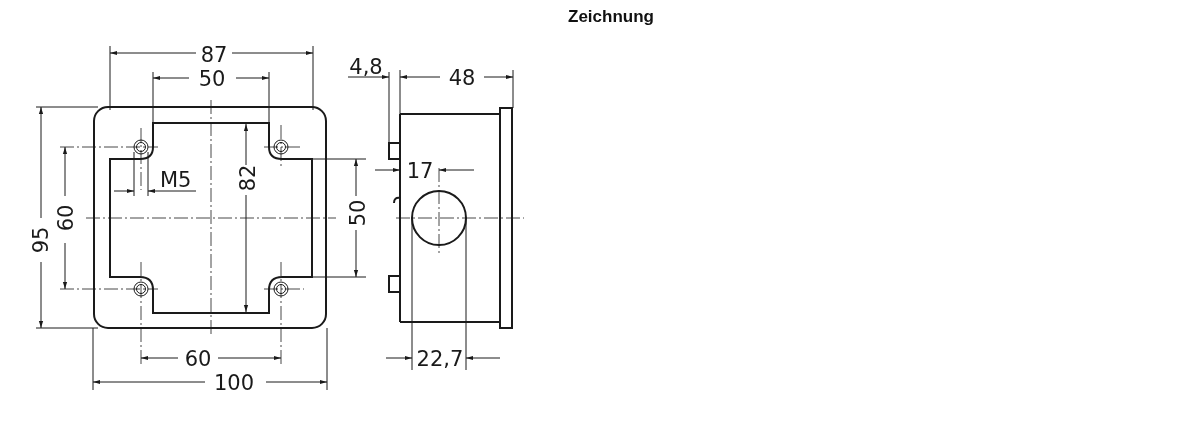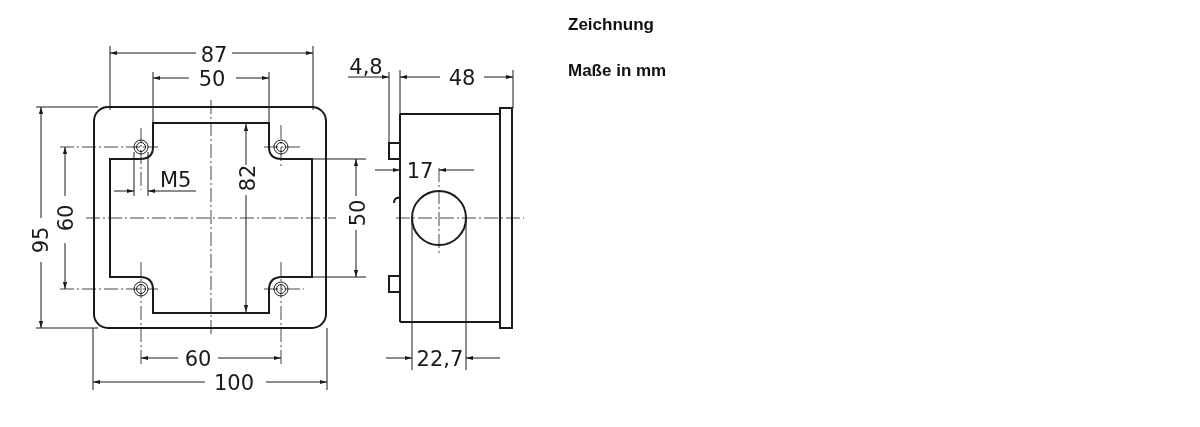--- a/index.html
+++ b/index.html
@@ -3,21 +3,21 @@
 <meta charset="utf-8">
 <style>
   html, body { margin: 0; padding: 0; background: #ffffff; }
   body { width: 1200px; height: 427px; position: relative; overflow: hidden; font-family: "DejaVu Sans", sans-serif; }
   #drawing { position: absolute; left: 0; top: 0; }
   .ln { stroke: #1a1a1a; fill: none; stroke-width: 2; }
   .thin { stroke: #1a1a1a; fill: none; stroke-width: 1; }
   .cl { stroke: #1a1a1a; fill: none; stroke-width: 0.8; stroke-dasharray: 14 3 2 3; }
   .dimtxt { font-family: "DejaVu Sans", sans-serif; font-size: 21px; fill: #1a1a1a; }
   .arrow { fill: #1a1a1a; }
-  .info { position: absolute; left: 568px; top: 12px; font-family: "Liberation Sans", sans-serif; font-weight: bold; font-size: 17px; color: #111; line-height: 26px; }
+  .info { position: absolute; left: 568px; top: 4px; font-family: "Liberation Sans", sans-serif; font-weight: bold; font-size: 17px; color: #111; line-height: 26px; }
   .info div { white-space: nowrap; }
   .gap { height: 20px; }
 </style>
 </head>
 <body>
 
 <svg id="drawing" width="1200" height="427" viewBox="0 0 1200 427" xmlns="http://www.w3.org/2000/svg">
   <defs>
     <marker id="arr" viewBox="0 0 10 10" refX="10" refY="5" markerWidth="10" markerHeight="7" orient="auto-start-reverse" markerUnits="userSpaceOnUse">
       <path d="M0,2 L10,5 L0,8 z" class="arrow"></path>
@@ -140,14 +140,13 @@
     <line class="thin" x1="466" y1="218" x2="466" y2="370"></line>
     <line class="thin" x1="386" y1="358" x2="412" y2="358" marker-end="url(#arr)"></line>
     <line class="thin" x1="500" y1="358" x2="466" y2="358" marker-end="url(#arr)"></line>
     <text class="dimtxt" x="440" y="366" text-anchor="middle">22,7</text>
   </g>
 </svg>
 
 <div class="info">
   <div>Zeichnung</div>
   <div class="gap"></div>
-  <div>Maße in mm</div>
 </div>
 
 </body></html>

